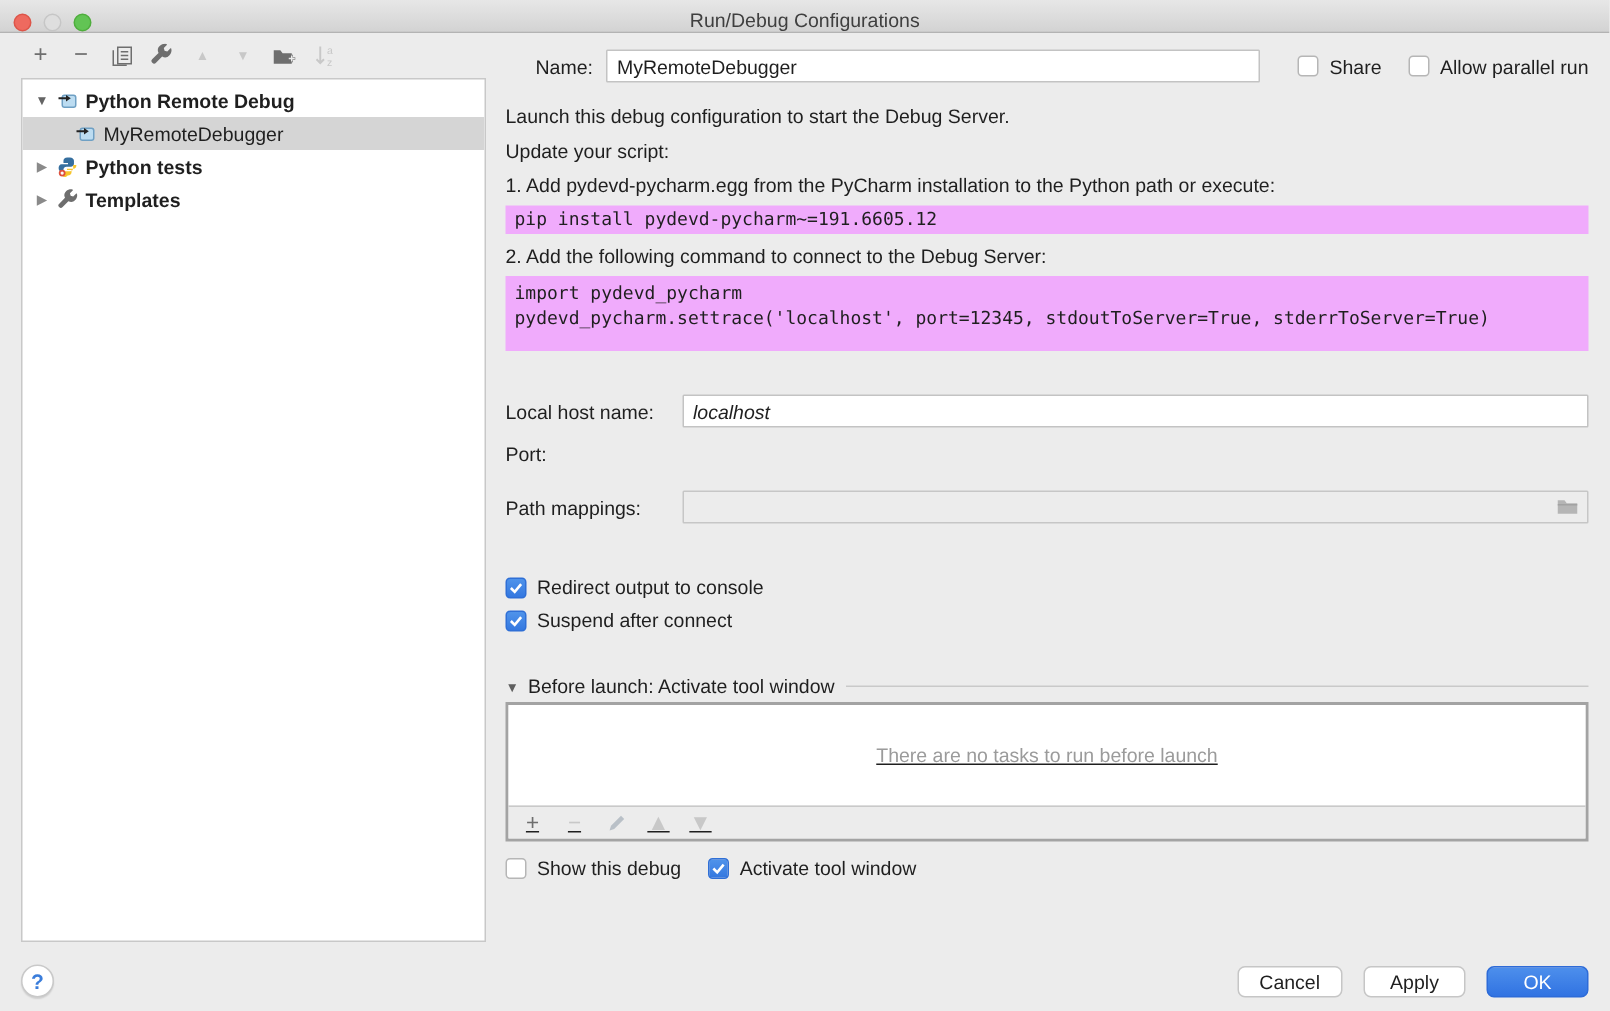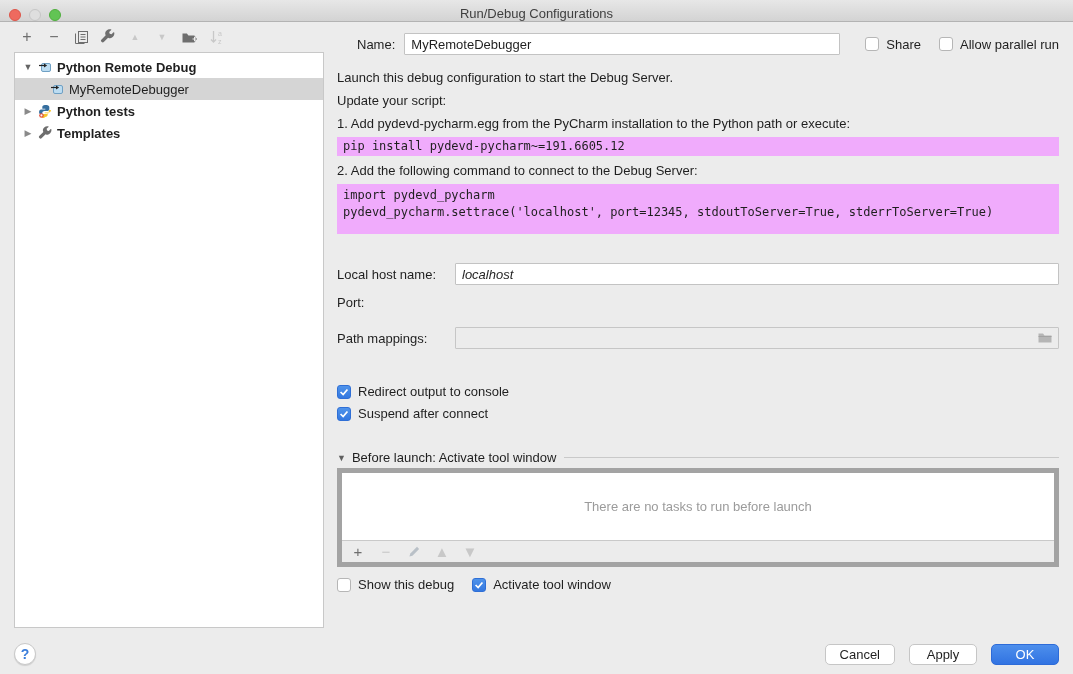--- a/index.html
+++ b/index.html
@@ -79,21 +79,21 @@
   .field.disabled { background:#ececec; border-color:#c6c6c6; position:relative; padding-right:26px; }
   .folder-btn { position:absolute; right:5px; top:3px; }
 
   .chkline { margin-top:7px; }
   .chkline.first { margin-top:35px; }
 
   .section-head { display:flex; align-items:center; margin-top:29px; }
   .section-head .tri-head { font-size:9px; color:#5f5f5f; margin-right:6px; }
   .section-head .rule { flex:1; border-top:1px solid #c9c9c9; margin-left:8px; }
 
-  .task-wrap { margin-top:3px; border:5px solid #a3a3a3; }
+  .task-wrap { margin-top:3px; border:2px solid #a3a3a3;text-decoration:underline; }
   .task-empty { height:67px; background:#fff; display:flex; align-items:center; justify-content:center;
                 color:#9b9b9b; }
   .task-toolbar { height:22px; background:#ececec; border-top:1px solid #c9c9c9;
                   display:flex; align-items:center; gap:12px; padding-left:8px; }
   .task-toolbar .tbtn { font-size:15px; }
   .page-cbs { margin-top:10px; display:flex; align-items:center; gap:18px; }
 
   
   .footer { height:40px; display:flex; align-items:center; padding:0 14px; }
   .help-btn { width:22px; height:22px; border-radius:50%; background:#fff; border:1px solid #c9c9c9;

